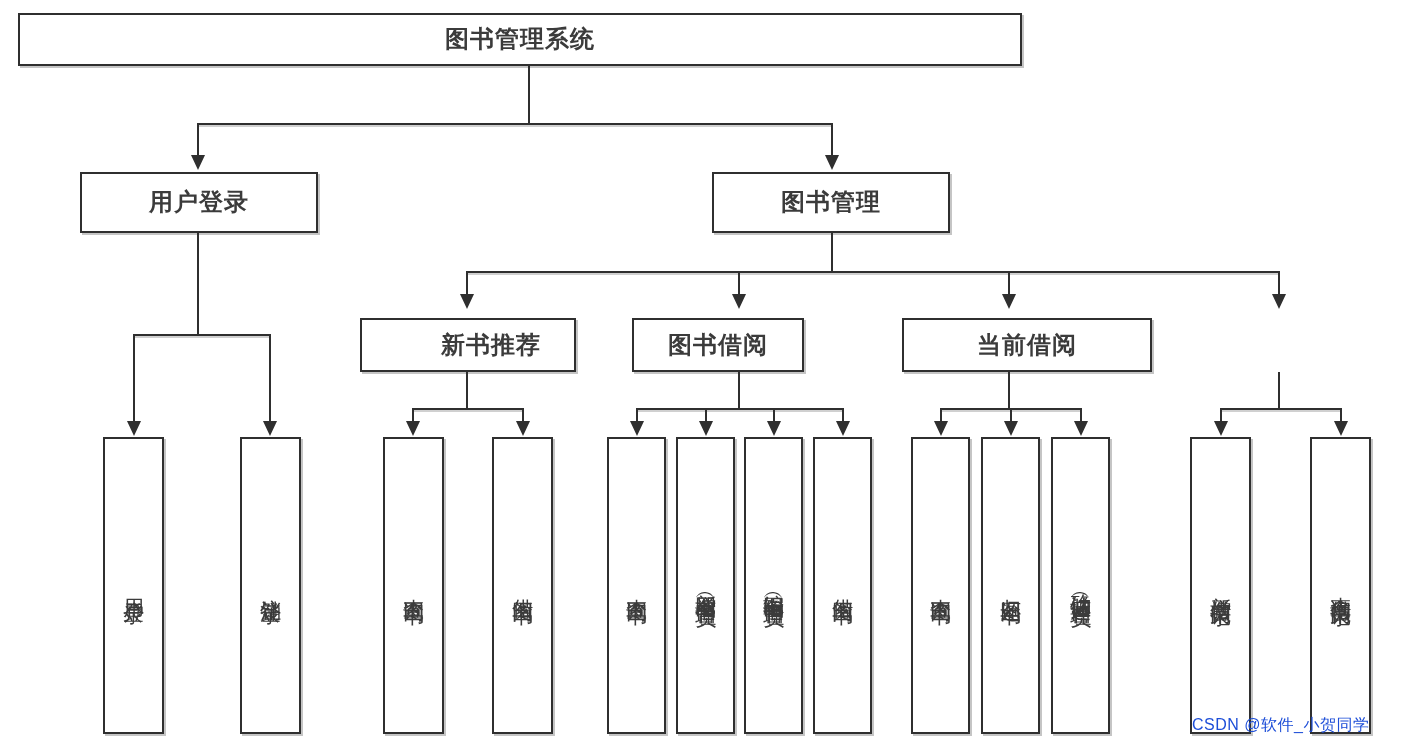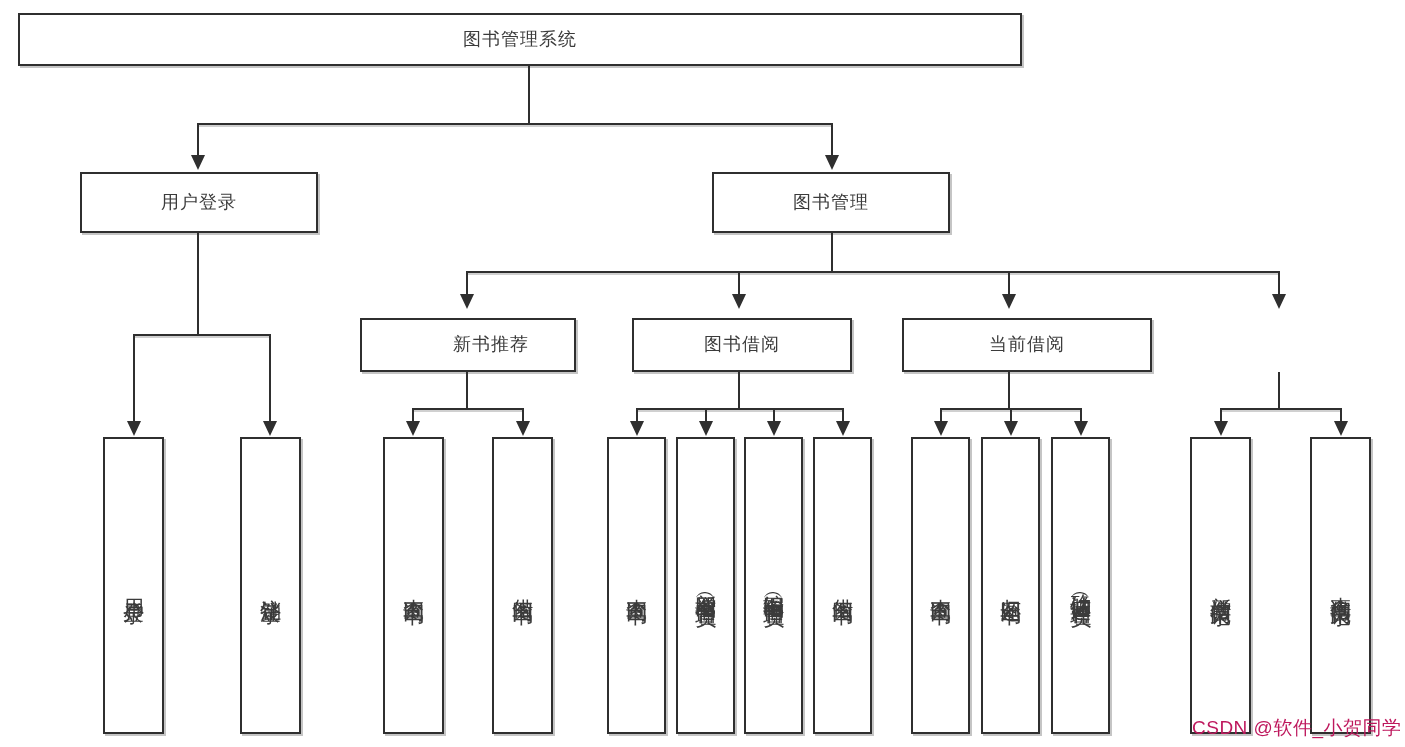--- a/index.html
+++ b/index.html
@@ -24,24 +24,25 @@
     box-sizing: border-box;
     background: #ffffff;
     border: 2px solid #2f2f2f;
     box-shadow: 2px 2px 0 0 rgba(150,150,150,0.55);
     display: flex;
     align-items: center;
     justify-content: center;
     color: #3b3b3b;
   }
   .node.horizontal {
-    font-size: 18px;
+    font-size: 24px;
     letter-spacing: 1px;
     line-height: 1.2;
     white-space: nowrap;
+    font-weight: bold;
   }
   .node.vertical {
     writing-mode: vertical-rl;
     text-orientation: upright;
     font-size: 21px;
     line-height: 1.35;
     letter-spacing: 2px;
     align-items: center;
     justify-content: center;
     text-align: center;
@@ -70,22 +71,22 @@
     position: absolute;
     width: 0;
     height: 0;
     border-left: 7px solid transparent;
     border-right: 7px solid transparent;
     border-top: 15px solid #2f2f2f;
   }
   
   #watermark {
     position: absolute;
-    font-size: 19px;
-    color: #be185d;
+    font-size: 16px;
+    color: #1d4ed8;
     white-space: nowrap;
     letter-spacing: 0.5px;
     pointer-events: none;
   }
 </style>
 </head>
 <body>
 
 <div id="canvas">
 
@@ -124,21 +125,21 @@
   <div class="vline" style="left:738px; top:271px; height:24px;"></div>
   <div class="arrow" style="left:732px; top:294px;"></div>
   <div class="vline" style="left:1008px; top:271px; height:24px;"></div>
   <div class="arrow" style="left:1002px; top:294px;"></div>
   <div class="vline" style="left:1278px; top:271px; height:24px;"></div>
   <div class="arrow" style="left:1272px; top:294px;"></div>
 
   <div class="node horizontal" style="left:360px; top:318px; width:216px; height:54px;padding-left:46px;">
     <span>新书推荐</span>
   </div>
-  <div class="node horizontal" style="left:632px; top:318px; width:220px; height:54px;">
+  <div class="node horizontal" style="left:632px; top:318px; width:172px; height:54px;">
     <span>图书借阅</span>
   </div>
   <div class="node horizontal" style="left:902px; top:318px; width:250px; height:54px;">
     <span>当前借阅</span>
   </div>
 
   <div class="vline" style="left:466px; top:372px; height:36px;"></div>
   <div class="hline" style="left:412px; top:408px; width:110px;"></div>
   <div class="vline" style="left:412px; top:408px; height:14px;"></div>
   <div class="arrow" style="left:406px; top:421px;"></div>

